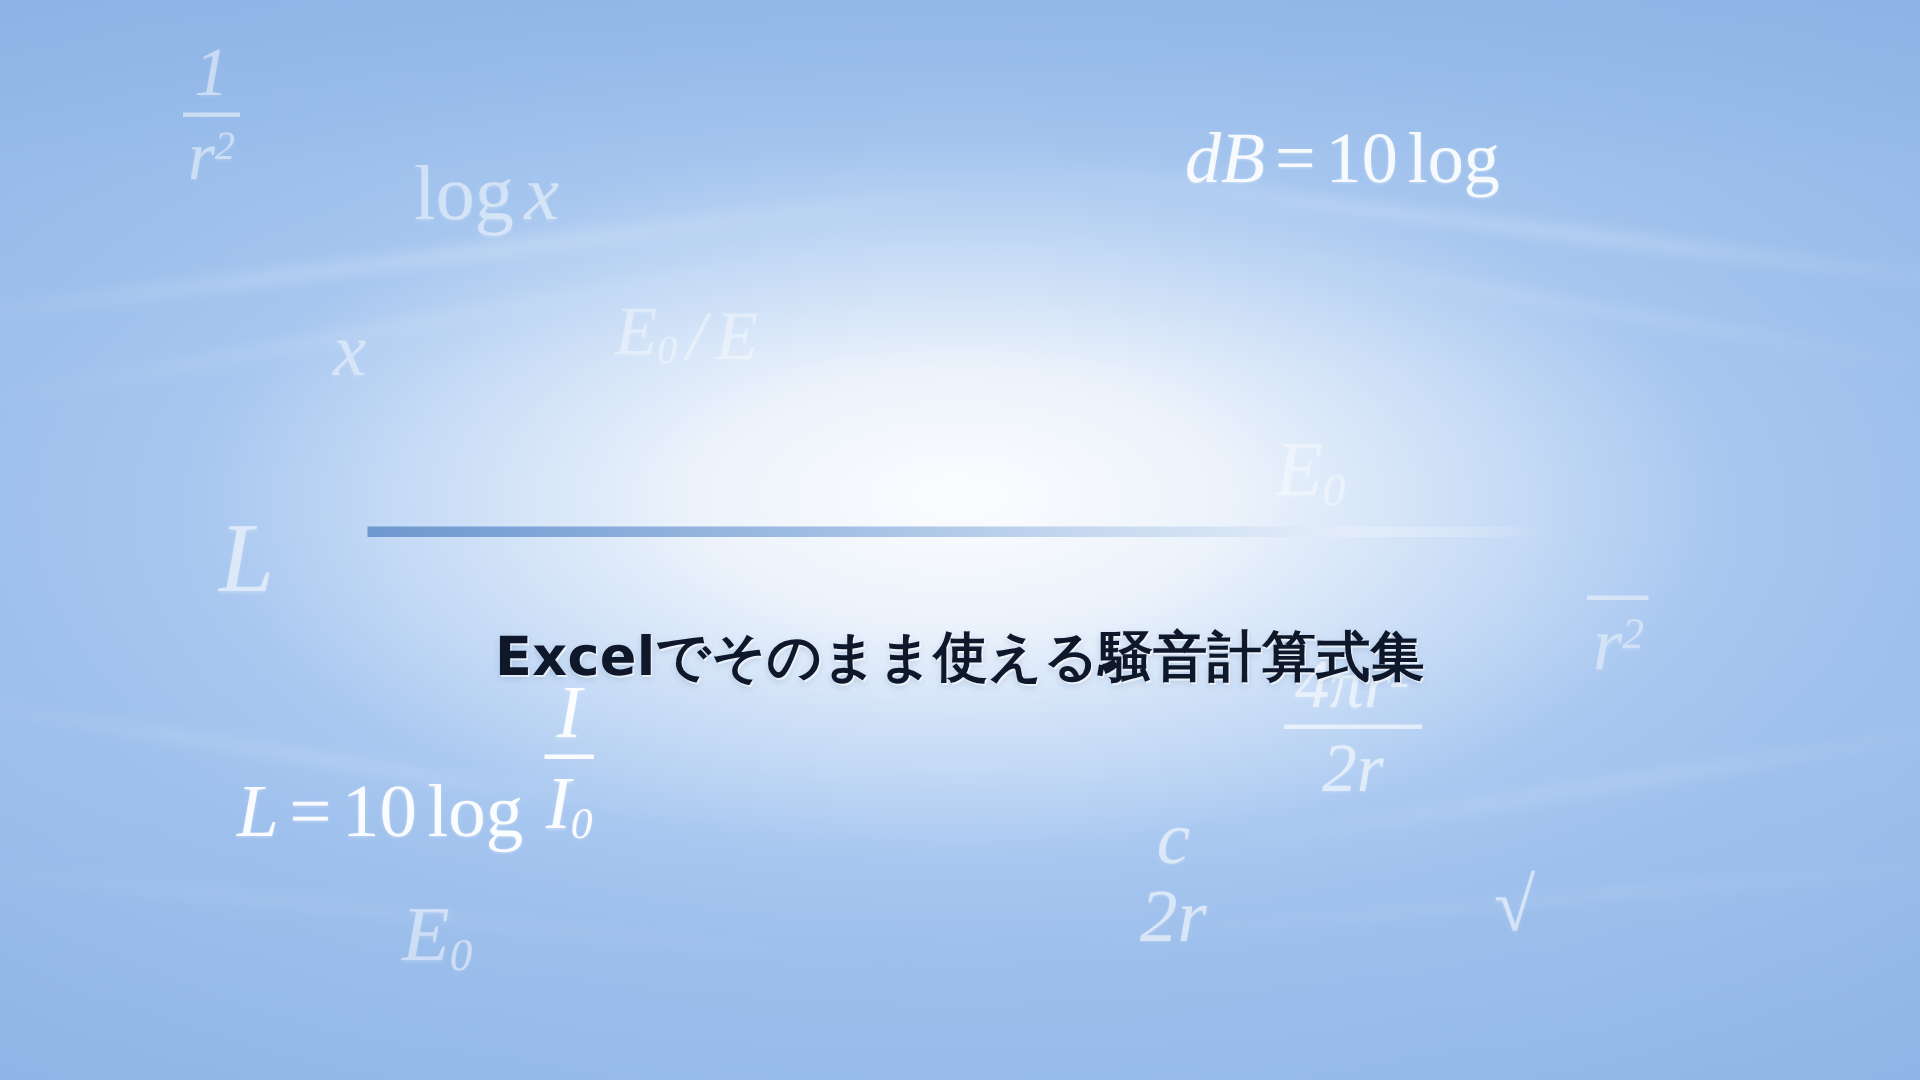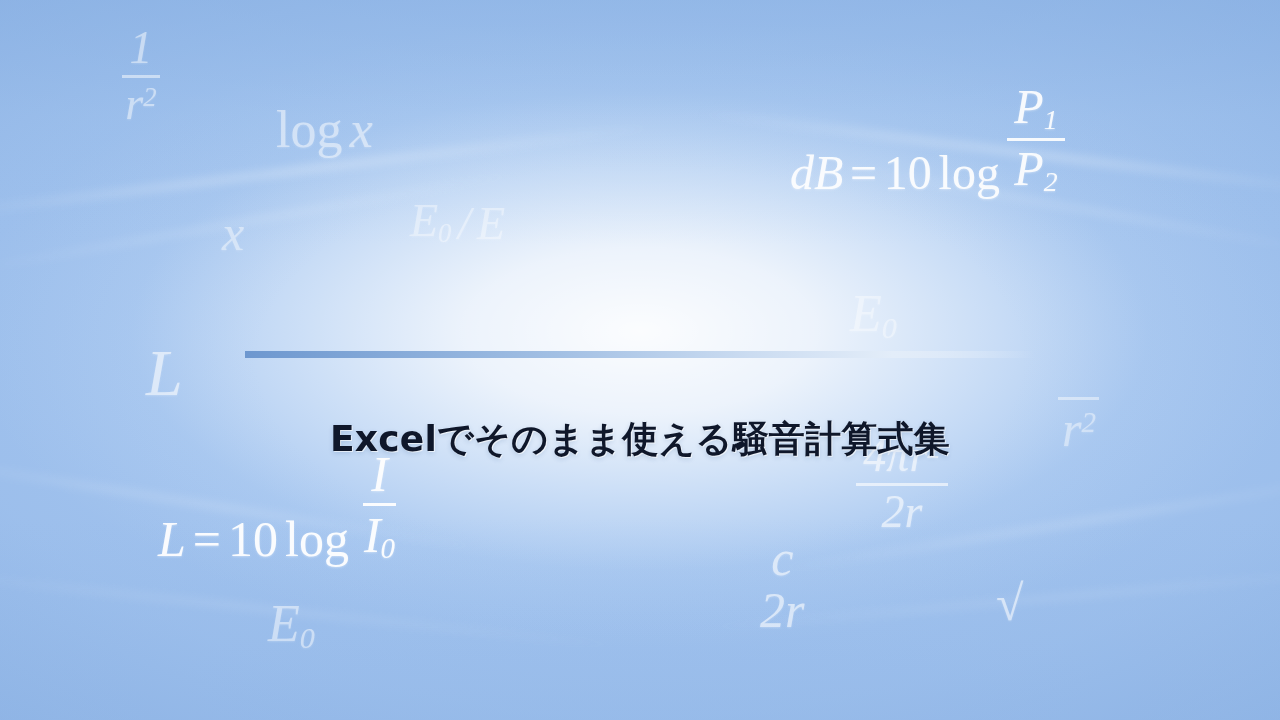--- a/index.html
+++ b/index.html
@@ -217,24 +217,20 @@
           <span>x</span>
         </span>
     </div>
 
     <div class="formula" id="f-db">
       <span class="row">
         <span>dB</span>
           <span class="up">=</span>
           <span class="up">10</span>
           <span class="up">log</span>
-        <span class="frac bar">
-          <span class="num">P<sub>1</sub></span>
-          <span class="den">P<sub>2</sub></span>
-        </span>
       </span>
     </div>
 
     <div class="formula" id="f-x">x</div>
 
     <div class="formula" id="f-e0e">
       <span class="row">
           <span>E<sub>0</sub></span>
           <span>/</span>
           <span>E</span>

